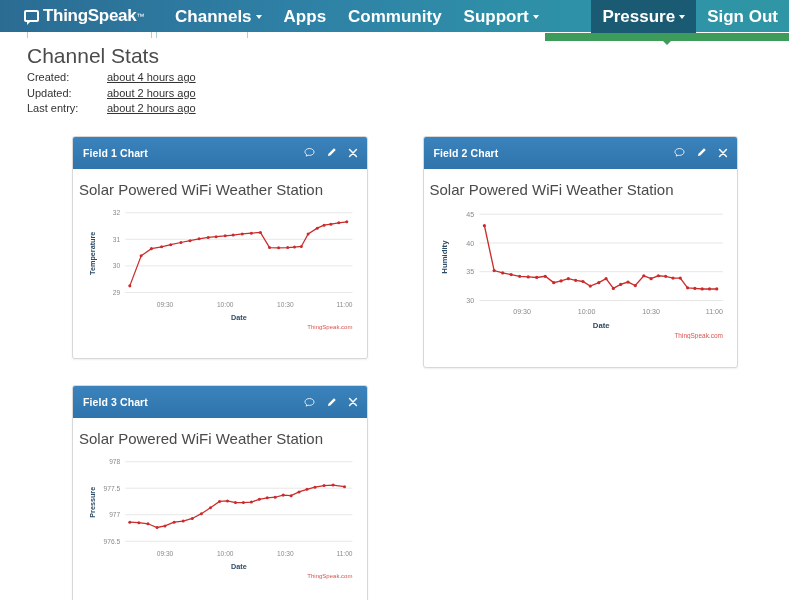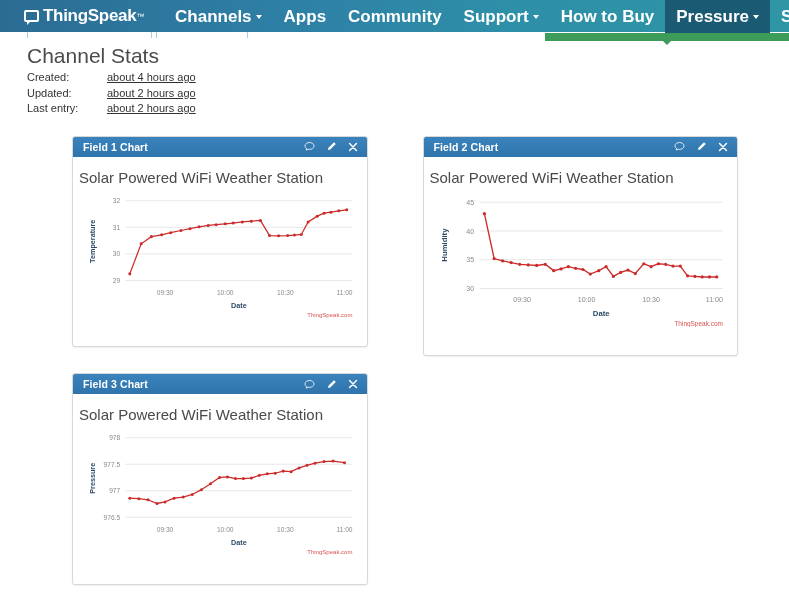--- a/index.html
+++ b/index.html
@@ -133,21 +133,21 @@
     background: #ffffff;
     border: 1px solid #d8d8d8;
     border-radius: 3px;
     box-shadow: 0 1px 2px rgba(0,0,0,0.07);
     margin-bottom: 17px;
   }
   .panel-head {
     background: #337ab7;
     background: linear-gradient(180deg,#3b83bd 0%, #2f74ab 100%);
     border-radius: 2px 2px 0 0;
-    height: 20px;
+    height: 32px;
     display: flex;
     align-items: center;
     padding: 0 9px 0 10px;
     gap: 13px;
   }
   .panel-title {
     color: #ffffff;
     font-size: 10.5px;
     font-weight: bold;
     letter-spacing: 0.1px;
@@ -189,23 +189,20 @@
       <span>Apps</span>
     </div>
     <div class="nav-item">
       <span>Community</span>
     </div>
     <div class="nav-item">
       <span>Support</span><span class="caret"></span>
     </div>
   </div>
   <div class="nav-right">
-    <div class="nav-item">
-      <span>How to Buy</span>
-    </div>
     <div class="nav-item active">
       <span>Pressure</span><span class="caret"></span>
     </div>
     <div class="nav-item">
       <span>Sign Out</span>
     </div>
   </div>
 </div>
 <div class="green-bar"></div>
 <div class="tab-stub one"></div>

